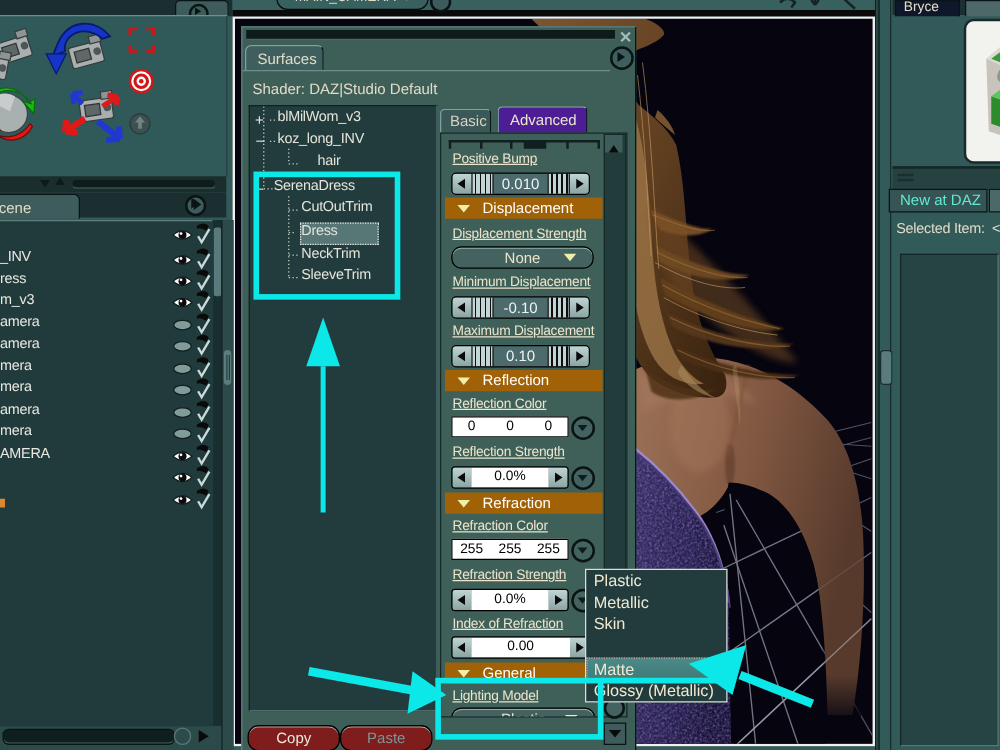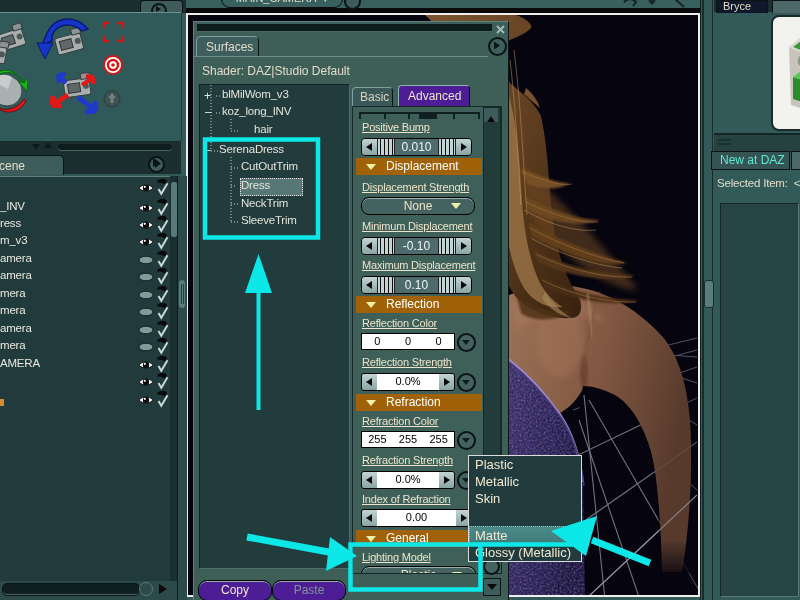--- a/index.html
+++ b/index.html
@@ -72,21 +72,21 @@
 .dial{position:absolute;left:104px;width:15px;height:15px;border-radius:50%;background:#44625f;border:2px solid #0a1414;}
 .dial:after{content:"";position:absolute;left:3px;top:5px;border:4px solid transparent;border-top:5px solid #0d1d1d;}
 .pctspin{position:absolute;left:8px;width:92px;height:16px;display:flex;border:1px solid #000;border-radius:3px;overflow:hidden;}
 .pctspin .w{flex:1;background:#fff;color:#000;font-size:11px;text-align:center;line-height:15px;}
 #pvsb{left:483px;top:107px;width:16px;height:449px;background:#223c3c;border:1px solid #152929;}
 #pvsbup{left:484px;top:108px;width:14px;height:14px;background:#3e5c5c;}
 #pvsbup:after{content:"";position:absolute;left:3px;top:4px;border:4px solid transparent;border-bottom:6px solid #0a0a0a;}
 #pdial{left:483px;top:558px;width:13px;height:13px;border-radius:50%;background:#44625f;border:2px solid #0a1414;}
 #pdown{left:483px;top:578px;width:16px;height:16px;background:#3e5c5c;border:1px solid #0a1414;}
 #pdown:after{content:"";position:absolute;left:3px;top:5px;border:5px solid transparent;border-top:6px solid #0a0a0a;}
-.butn{position:absolute;top:580px;width:72px;height:19px;background:#4c1d95;border:1px solid #000;border-radius:9px;box-shadow:inset 0 1px 0 #8fb0ae;font-size:12px;text-align:center;line-height:19px;color:#ece8da;}
+.butn{position:absolute;top:580px;width:72px;height:19px;background:#7f1d1d;border:1px solid #000;border-radius:9px;box-shadow:inset 0 1px 0 #8fb0ae;font-size:12px;text-align:center;line-height:19px;color:#ece8da;}
 
 #ddlist{left:468px;top:455px;width:112px;height:105px;background:#223c3d;border:1px solid #dcdcdc;z-index:30;}
 .ddrow{position:absolute;left:1px;width:110px;height:17px;font-size:13px;color:#efe9d2;padding-left:5px;line-height:17px;}
 #ddmatte{background:linear-gradient(#4a8a88,#3f7a78);border:1px dotted #d8a8a0;}
 
 #anno{left:0;top:0;z-index:40;pointer-events:none;}
 </style>
 </head>
 <body>
 

